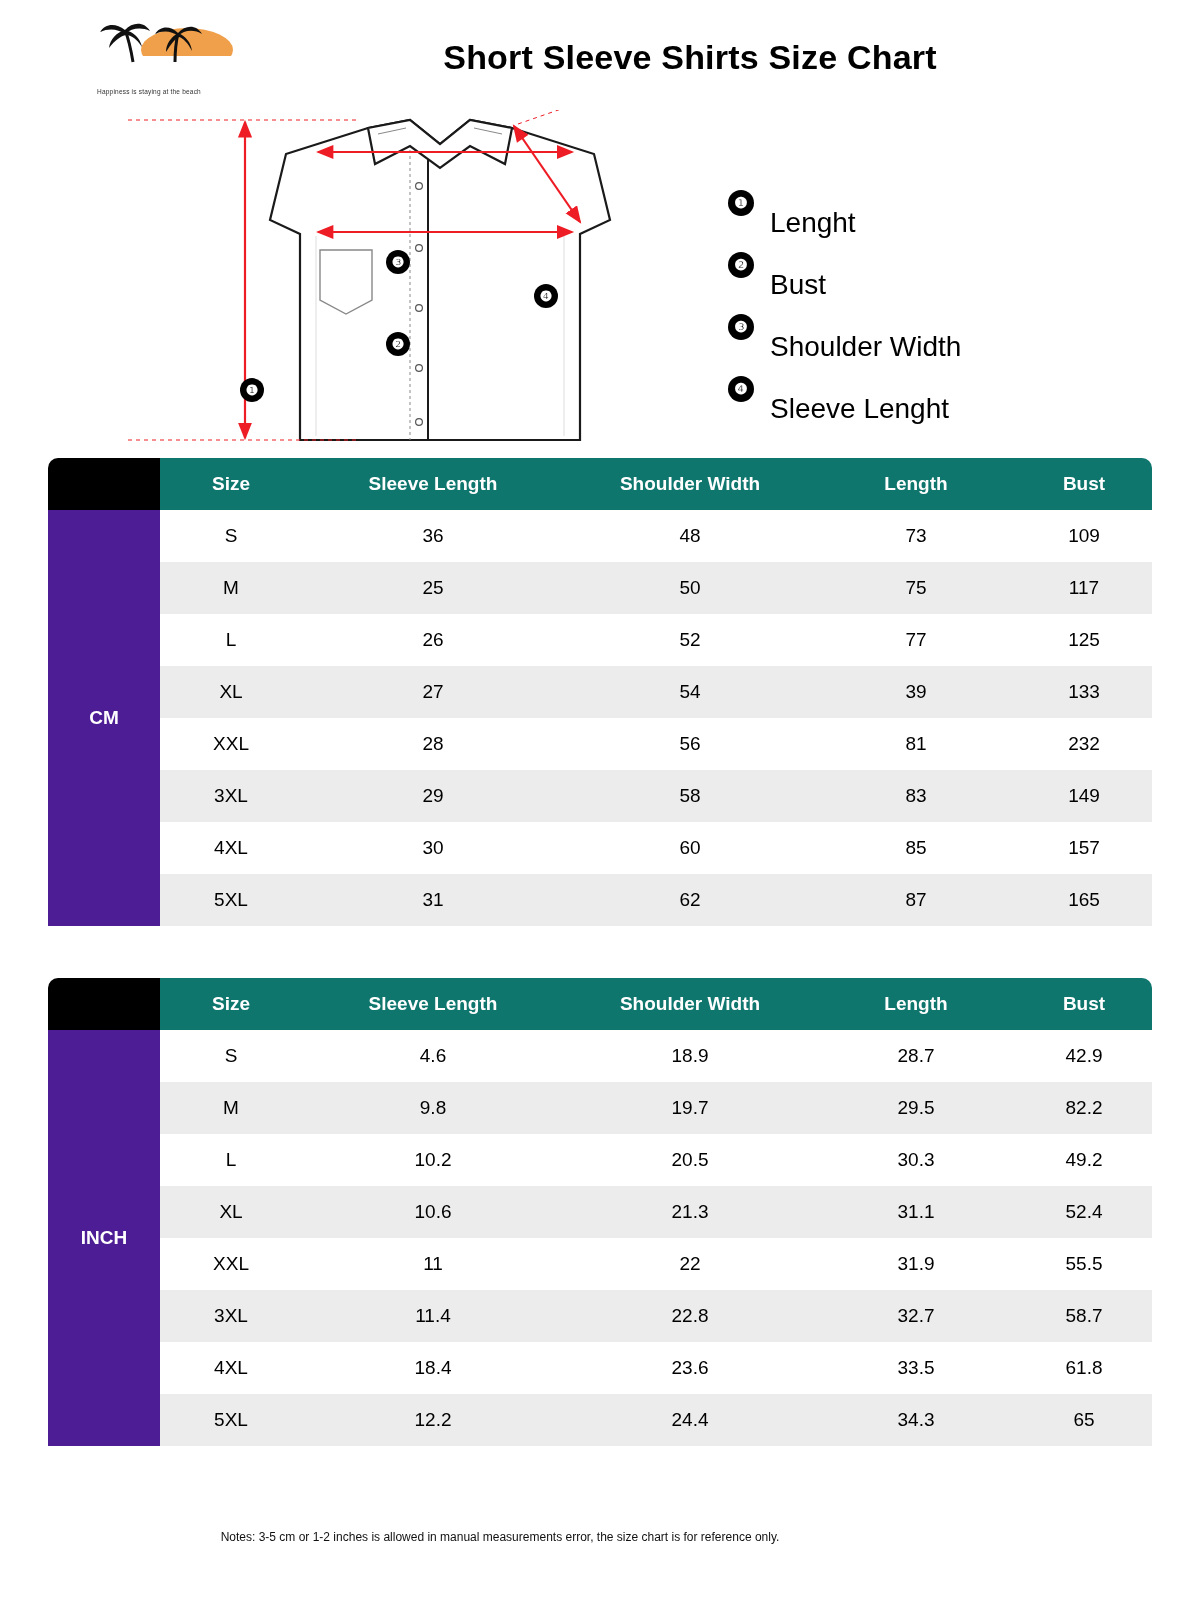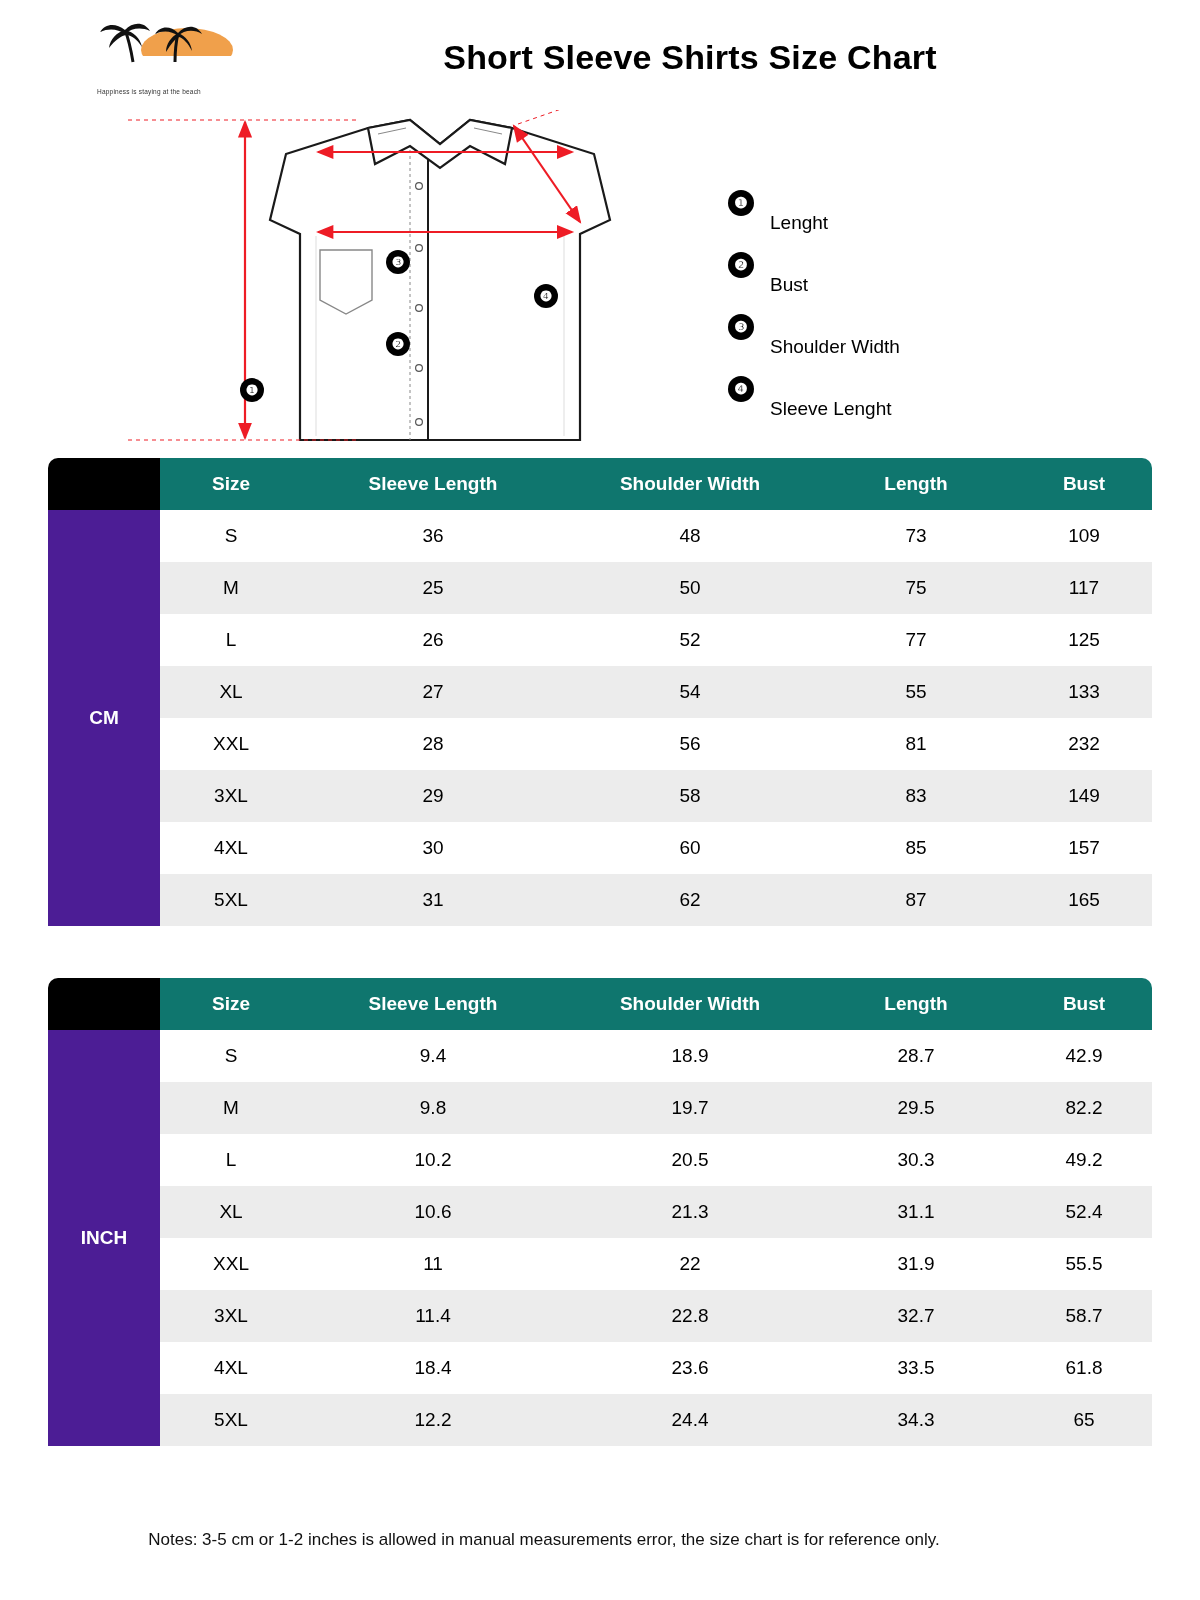--- a/index.html
+++ b/index.html
@@ -92,21 +92,21 @@
     color: #fff;
     font-size: 15px;
     font-weight: bold;
     display: flex;
     align-items: center;
     justify-content: center;
     flex: none;
   }
   .legend-label {
     margin-left: 16px;
-    font-size: 19px;
+    font-size: 28px;
     margin-top: 40px;
   }
   .badge-abs {
     position: absolute;
     width: 24px;
     height: 24px;
     border-radius: 50%;
     background: #000;
     color: #fff;
     font-size: 14px;
@@ -160,23 +160,22 @@
   thead th:first-child { border-top-left-radius: 10px; }
   thead th:last-child  { border-top-right-radius: 10px; }
   tbody tr:last-child td.unit-cell { border-bottom-left-radius: 10px; }
 
   .notes {
     position: absolute;
     left: 0;
     top: 1530px;
     width: 1000px;
     text-align: center;
-    font-size: 17px;
+    font-size: 12px;
     color: #111;
-    padding-left: 44px;
   }
 </style>
 </head>
 <body>
 
 <div class="header">
 
   <div class="brand">
     <svg class="brand-palms" viewBox="0 0 150 48">
       <ellipse cx="98" cy="34" rx="46" ry="22" fill="#f0a04b"></ellipse>
@@ -316,21 +315,21 @@
         <td>L</td>
         <td>26</td>
         <td>52</td>
         <td>77</td>
         <td>125</td>
       </tr>
       <tr class="even">
         <td>XL</td>
         <td>27</td>
         <td>54</td>
-        <td>55</td>
+        <td>39</td>
         <td>133</td>
       </tr>
       <tr class="odd">
         <td>XXL</td>
         <td>28</td>
         <td>56</td>
         <td>81</td>
         <td>232</td>
       </tr>
       <tr class="even">
@@ -375,21 +374,21 @@
         <th>Sleeve Length</th>
         <th>Shoulder Width</th>
         <th>Length</th>
         <th>Bust</th>
       </tr>
     </thead>
     <tbody>
       <tr class="odd">
         <td class="unit-cell" rowspan="8">INCH</td>
         <td>S</td>
-        <td>9.4</td>
+        <td>4.6</td>
         <td>18.9</td>
         <td>28.7</td>
         <td>42.9</td>
       </tr>
       <tr class="even">
         <td>M</td>
         <td>9.8</td>
         <td>19.7</td>
         <td>29.5</td>
         <td>82.2</td>

